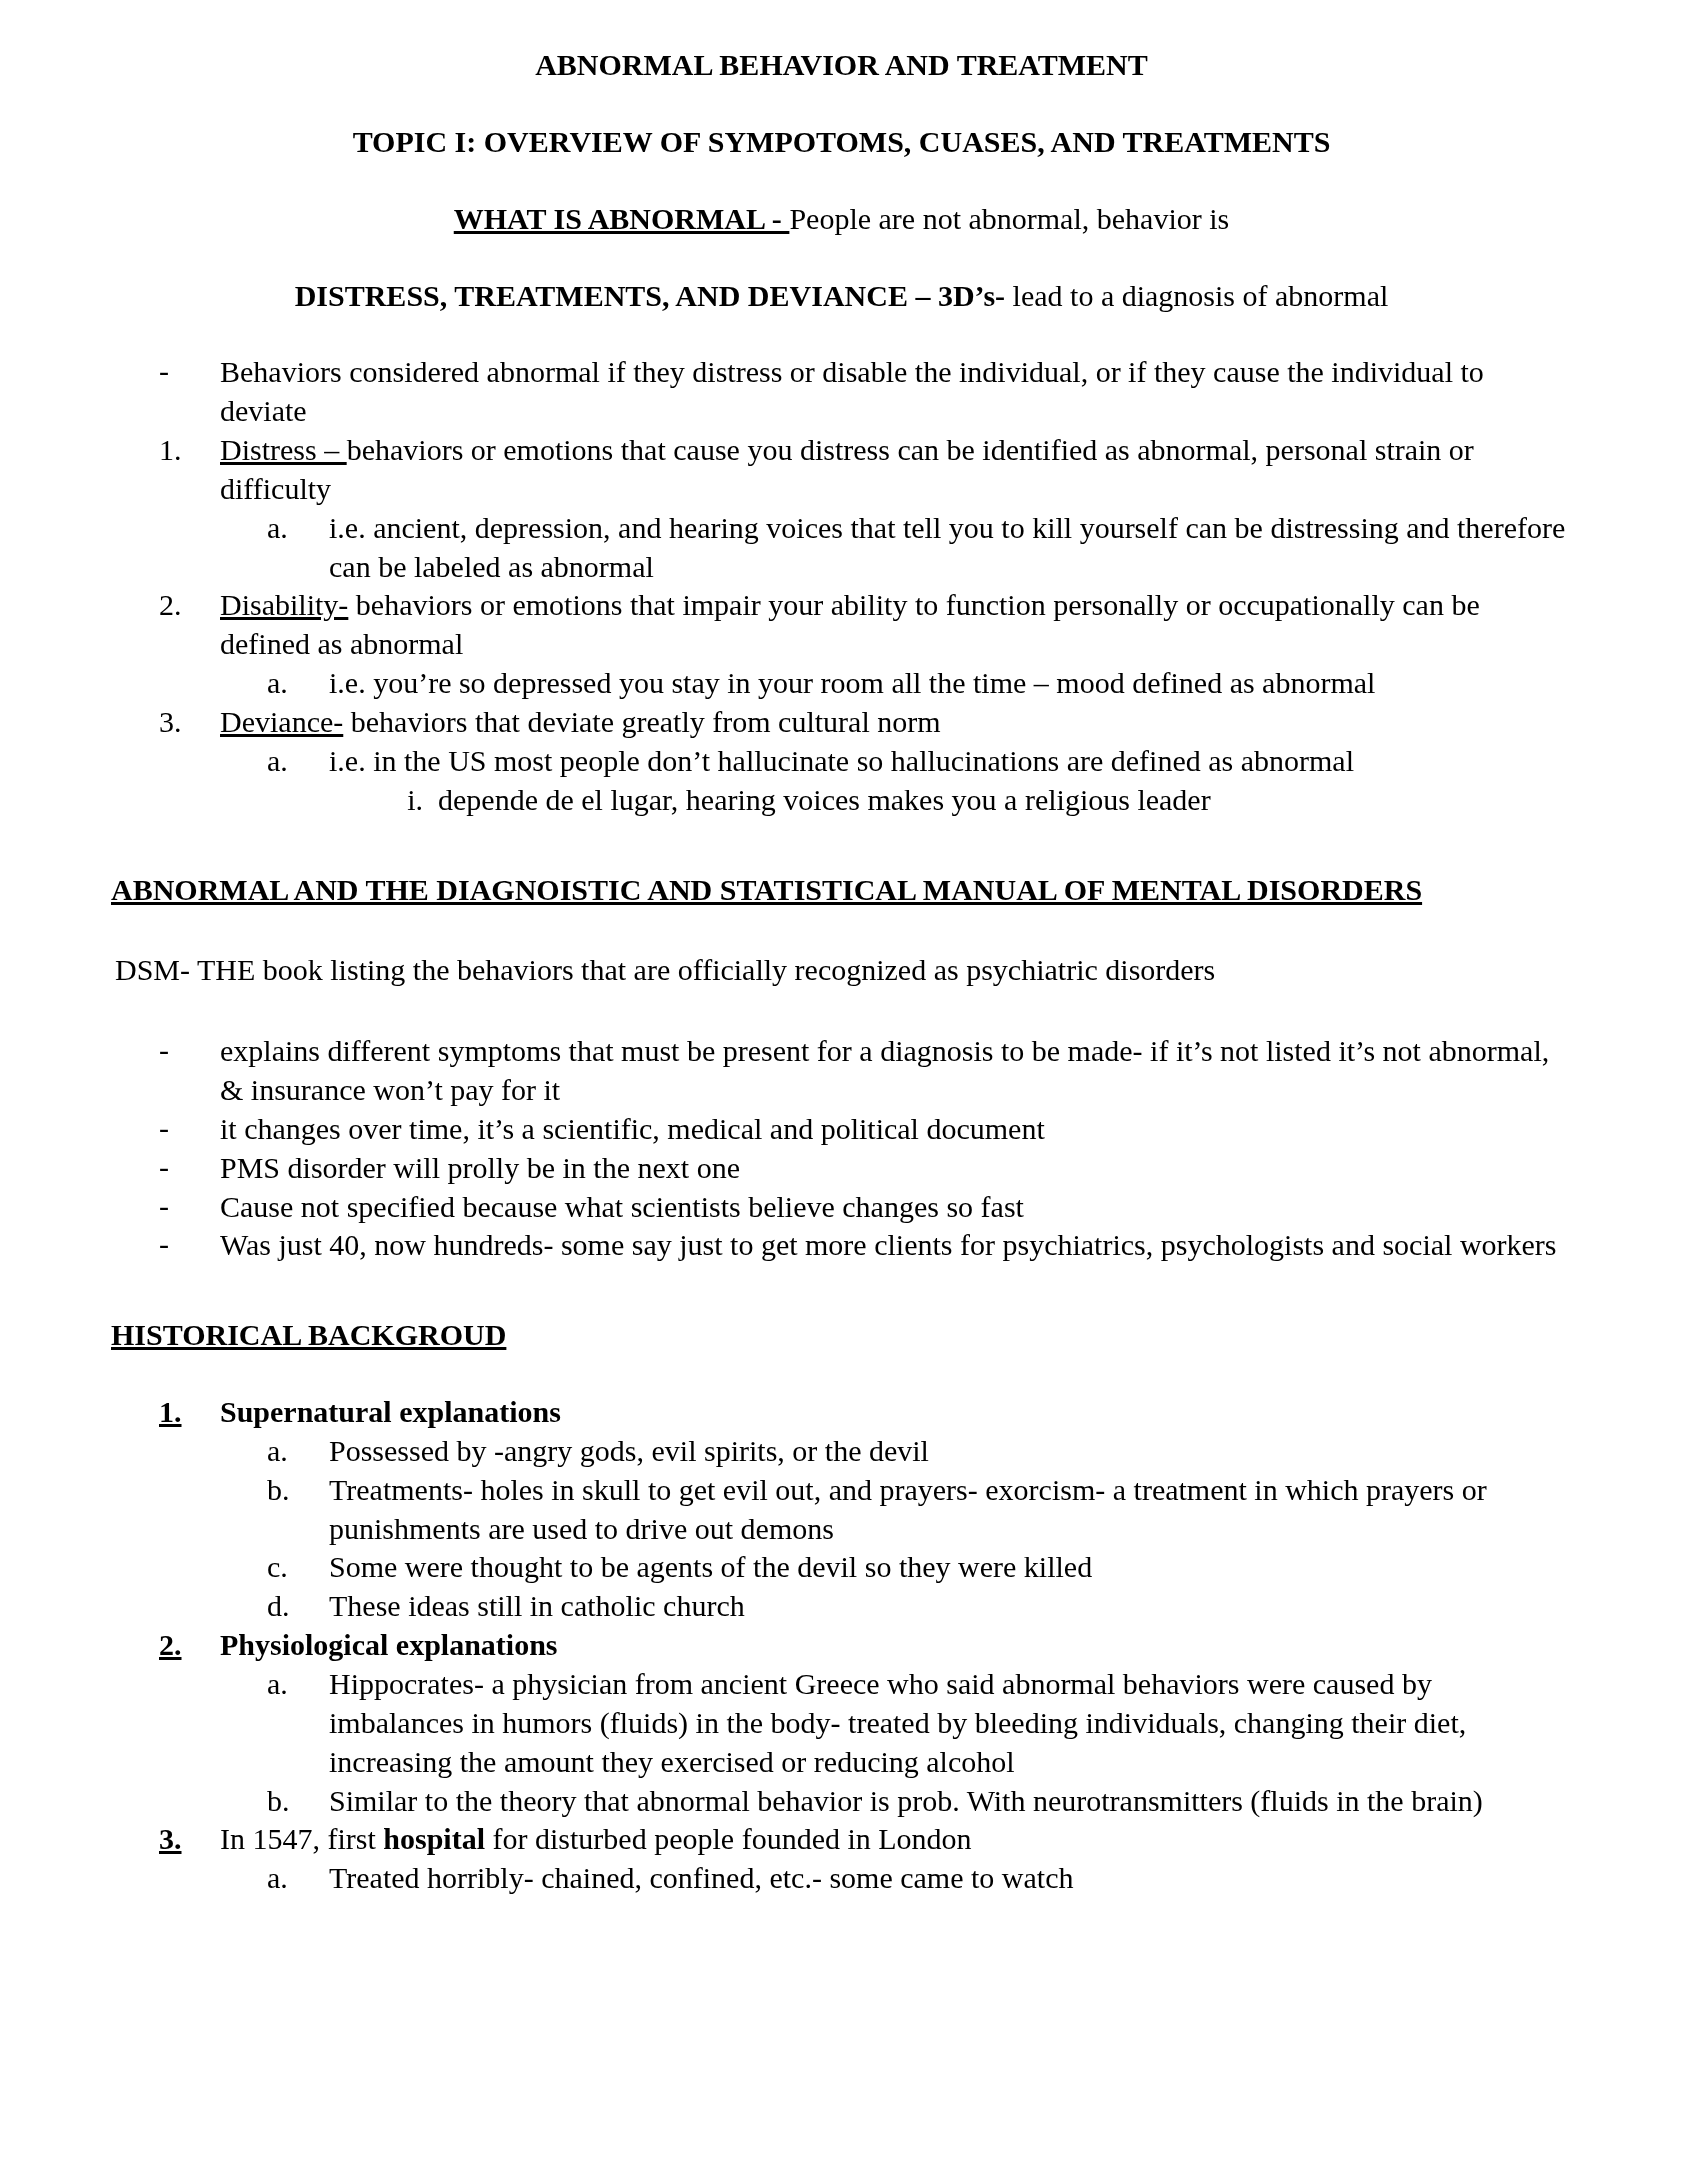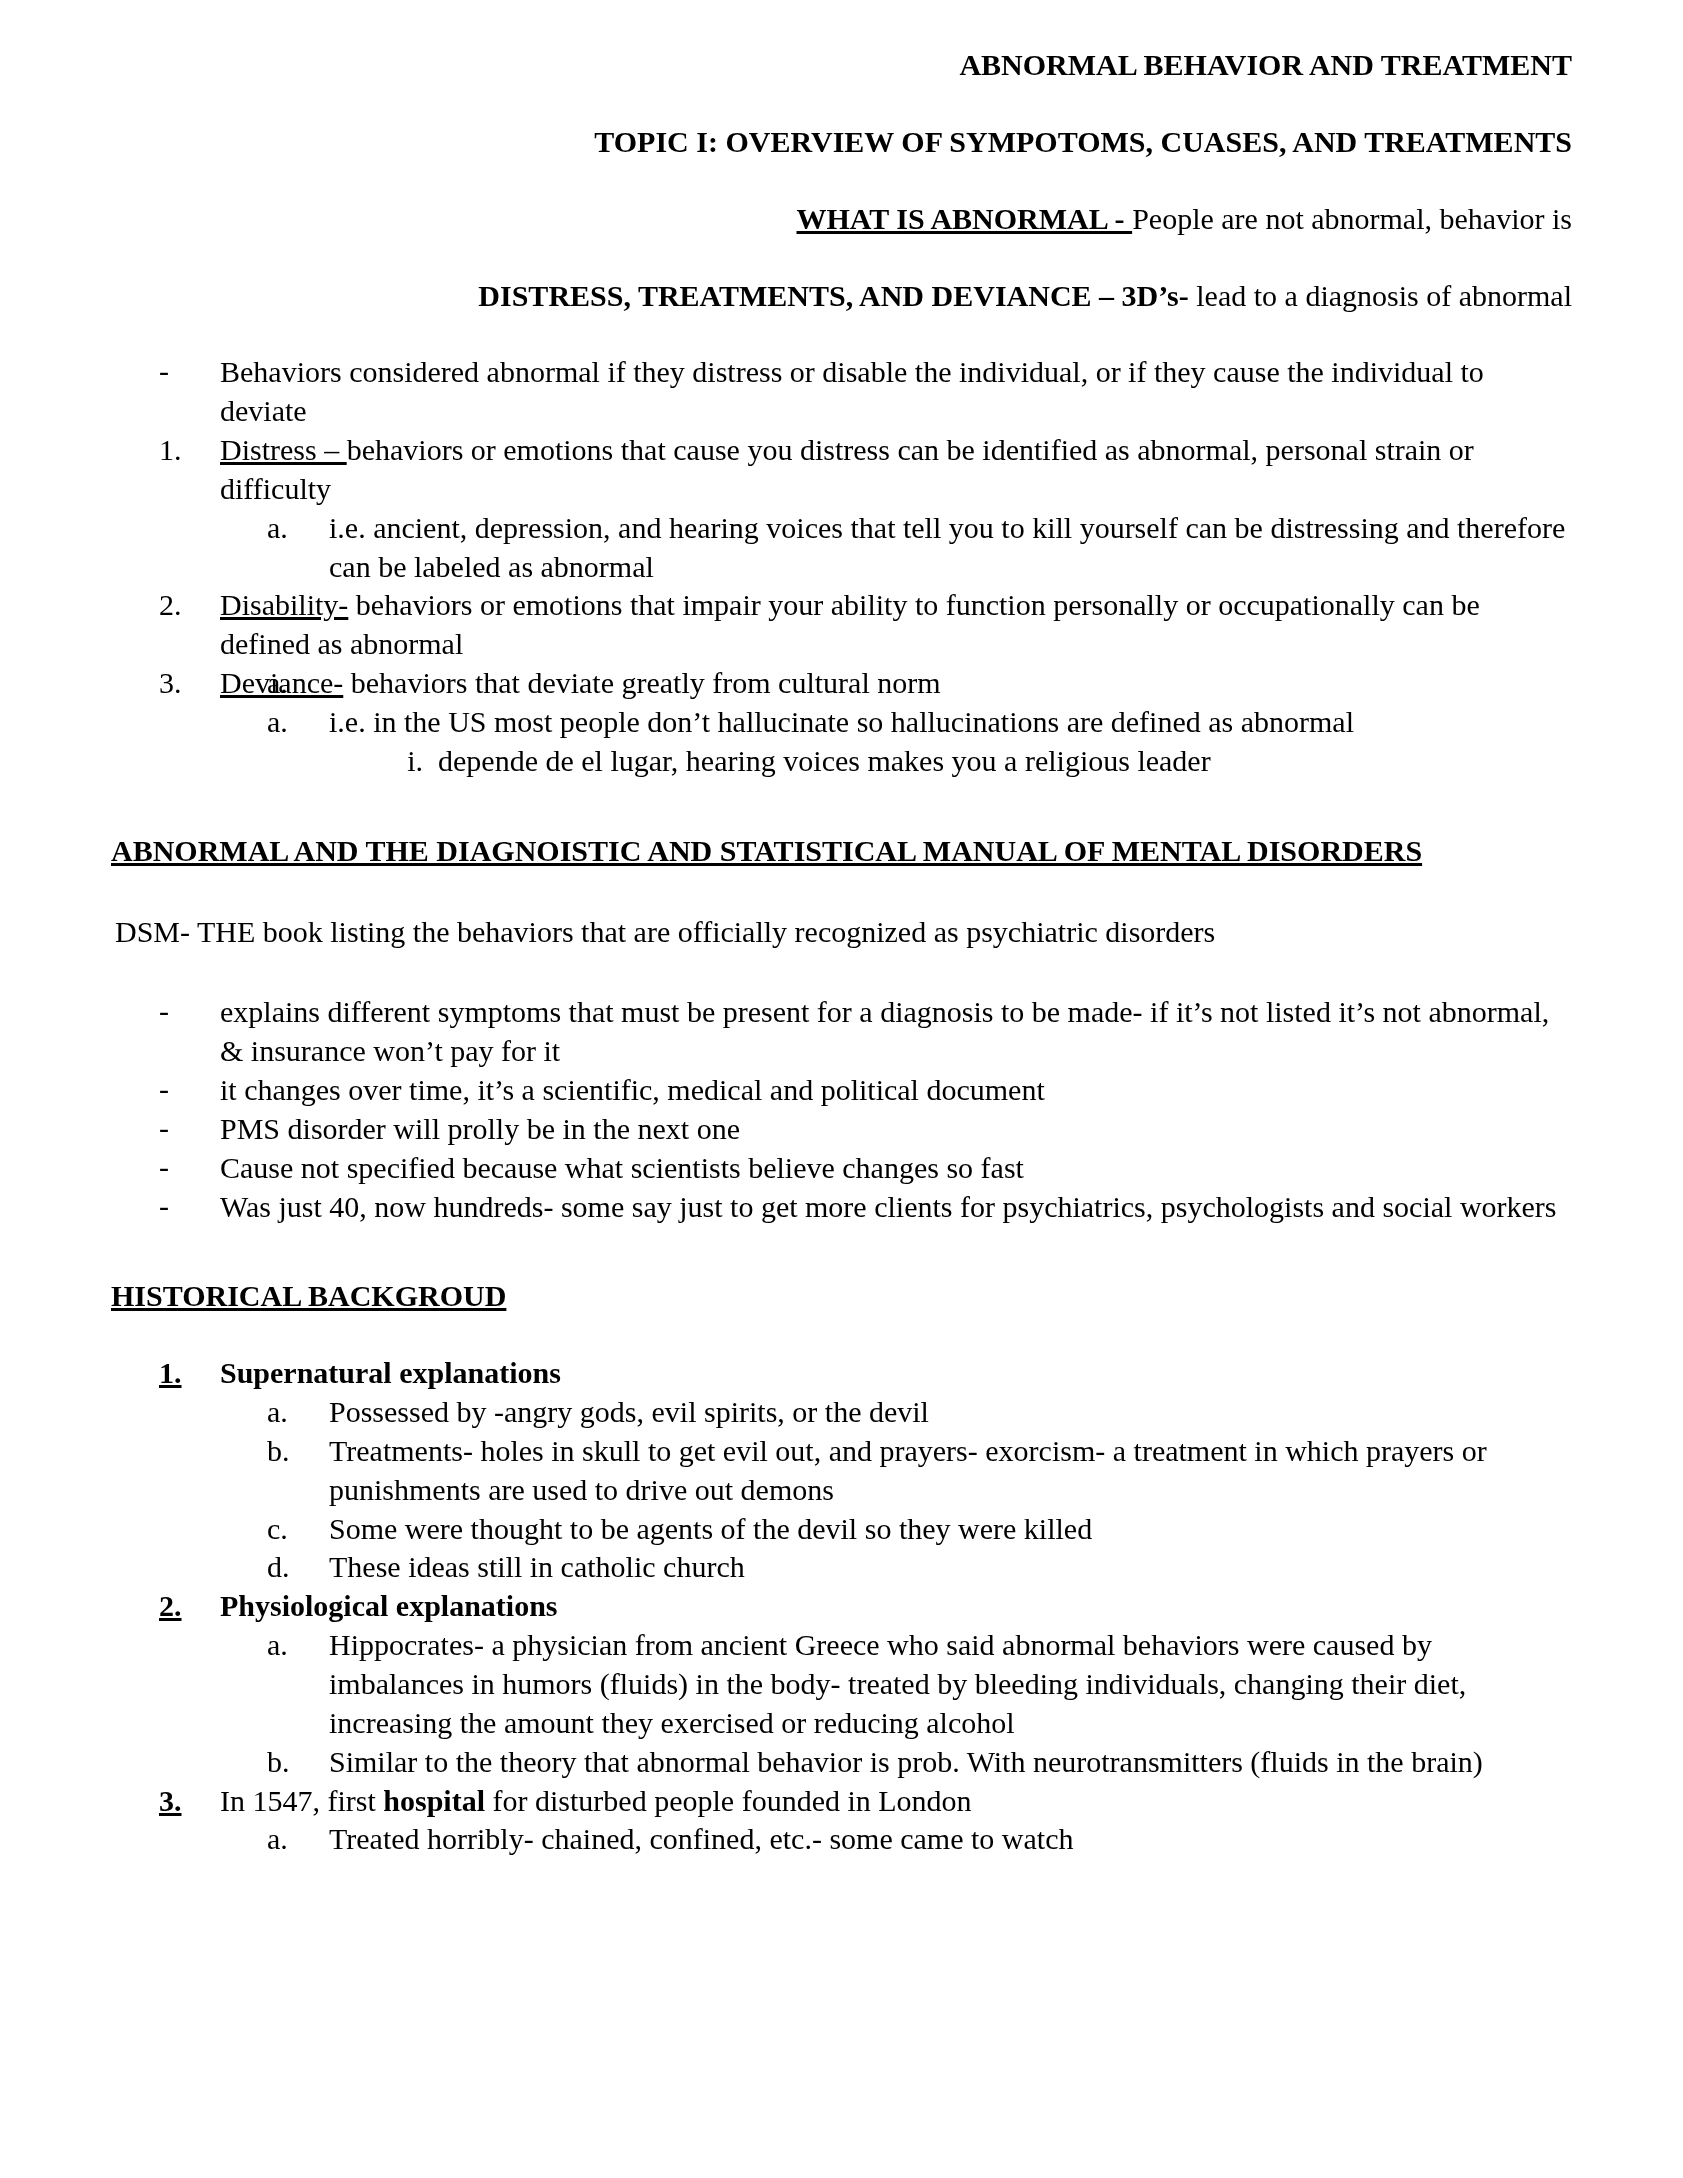--- a/index.html
+++ b/index.html
@@ -23,21 +23,21 @@
     box-sizing: border-box;
     padding: 46px 111px 0 111px;
   }
   .doc-body {
     font-size: 30px;
     line-height: 1.295;
   }
 
   
   .center-head {
-    text-align: right;
+    text-align: center;
     margin: 0;
     padding: 0;
     line-height: 1.295;
   }
   .b { font-weight: bold; }
   .u { text-decoration: underline; margin-top: 16px; }
   .bu { font-weight: bold; text-decoration: underline; }
   .reg { font-weight: normal; text-decoration: none; }
 
   .section-head {
@@ -141,20 +141,21 @@
         <span class="marker">a.</span>
         <span>i.e. ancient, depression, and hearing voices that tell you to kill yourself can be distressing and therefore can be labeled as abnormal</span>
       </div>
 
       <div class="li num-item">
         <span class="marker">2.</span>
         <span class="u">Disability-</span><span> behaviors or emotions that impair your ability to function personally or occupationally can be defined as abnormal</span>
       </div>
       <div class="li alpha-item">
         <span class="marker">a.</span>
+        <span>i.e. you’re so depressed you stay in your room all the time – mood defined as abnormal</span>
       </div>
 
       <div class="li num-item">
         <span class="marker">3.</span>
         <span class="u">Deviance-</span><span> behaviors that deviate greatly from cultural norm</span>
       </div>
       <div class="li alpha-item">
         <span class="marker">a.</span>
         <span>i.e. in the US most people don’t hallucinate so hallucinations are defined as abnormal</span>
       </div>

